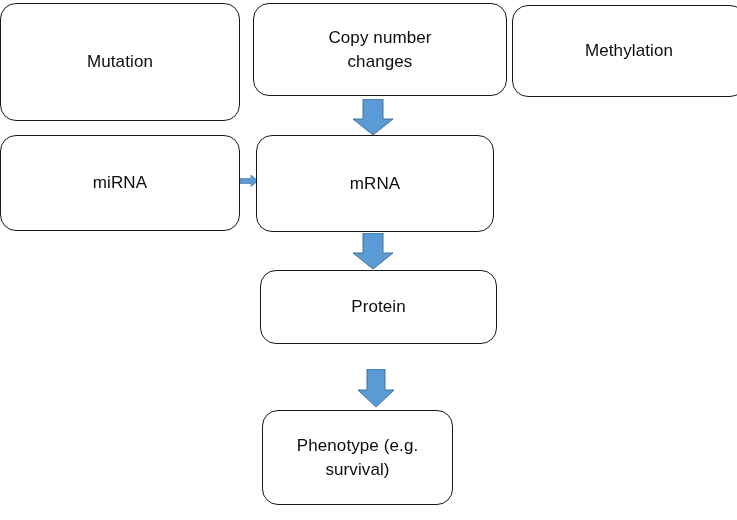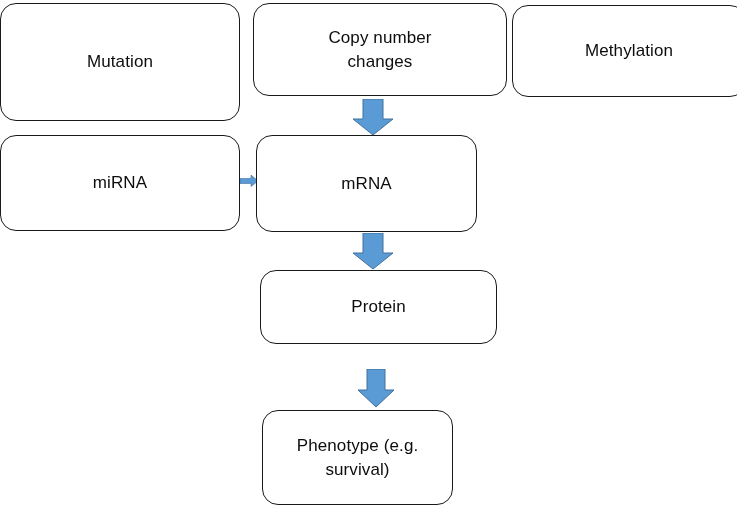--- a/index.html
+++ b/index.html
@@ -66,21 +66,21 @@
   </svg>
 
   <div class="node" style="left:0px; top:135px; width:240px; height:96px;text-align:center;">
     <span class="node-label">miRNA</span>
   </div>
 
   <svg class="arrow-right" style="left:240px; top:175px;" width="19" height="12" viewBox="0 0 19 12">
     <polygon points="0,3.5 11,3.5 11,0 18,6 11,11.5 11,8.5 0,8.5" fill="#5B9BD5" stroke="#41719C" stroke-width="0.6"></polygon>
   </svg>
 
-  <div class="node" style="left:256px; top:135px; width:221px; height:97px;align-items:center;">
+  <div class="node" style="left:256px; top:135px; width:238px; height:97px;align-items:center;">
     <span class="node-label">mRNA</span>
   </div>
 
   <svg class="arrow-down" style="left:352px; top:233px;" width="42" height="37" viewBox="0 0 42 37">
     <polygon points="11,0 31,0 31,20 41,20 21,36 1,20 11,20" fill="#5B9BD5" stroke="#41719C" stroke-width="1"></polygon>
   </svg>
 
   <div class="node" style="left:260px; top:270px; width:237px; height:74px;">
     <span class="node-label">Protein</span>
   </div>

